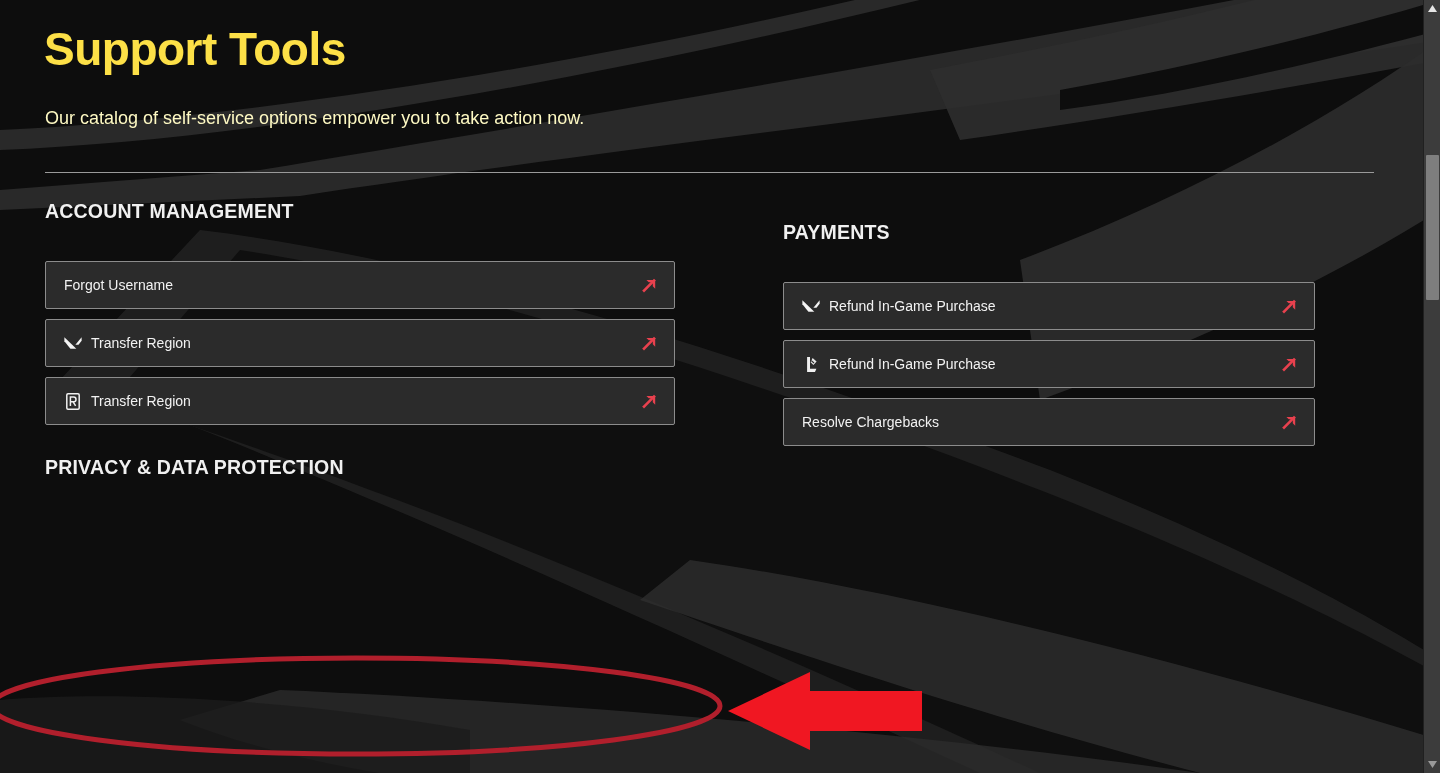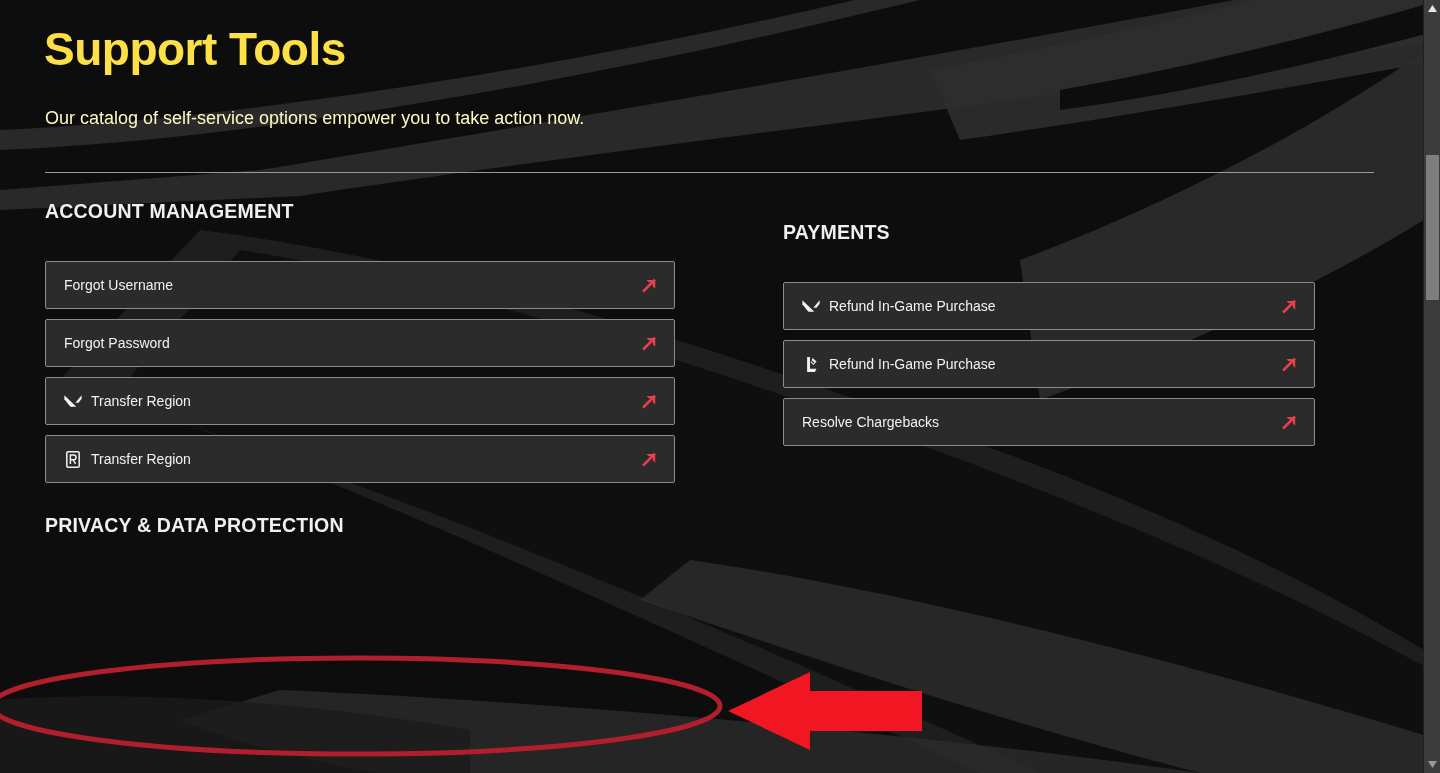--- a/index.html
+++ b/index.html
@@ -142,29 +142,20 @@
             <div class="tool-row">
               <span class="tool-label">Forgot Username</span>
               <span class="arrow-icon">
                 <svg width="21" height="21" viewBox="0 0 21 21">
                   <path d="M5.0 15.6 L15.0 5.6" stroke="#e8414e" stroke-width="2.6" stroke-linecap="square"></path>
                   <path d="M7.4 4.9 L16.2 4.9 L16.2 13.7 L13.8 11.3 L13.8 7.3 L9.8 7.3 Z" fill="#e8414e"></path>
                 </svg>
               </span>
             </div>
             <div class="tool-row">
-              <span class="tool-label">Forgot Password</span>
-              <span class="arrow-icon">
-                <svg width="21" height="21" viewBox="0 0 21 21">
-                  <path d="M5.0 15.6 L15.0 5.6" stroke="#e8414e" stroke-width="2.6" stroke-linecap="square"></path>
-                  <path d="M7.4 4.9 L16.2 4.9 L16.2 13.7 L13.8 11.3 L13.8 7.3 L9.8 7.3 Z" fill="#e8414e"></path>
-                </svg>
-              </span>
-            </div>
-            <div class="tool-row">
               <span class="game-icon">
                 <svg width="18" height="14" viewBox="0 0 24 18">
                   <path d="M0.5 1.2 L0.5 6.6 L8.6 16.8 L16.4 16.8 Z" fill="#f4f4f4"></path>
                   <path d="M23.5 1.2 L23.5 6.0 L19.3 11.2 L15.2 11.2 Z" fill="#f4f4f4"></path>
                 </svg>
               </span>
               <span class="tool-label">Transfer Region</span>
               <span class="arrow-icon">
                 <svg width="21" height="21" viewBox="0 0 21 21">
                   <path d="M5.0 15.6 L15.0 5.6" stroke="#e8414e" stroke-width="2.6" stroke-linecap="square"></path>

